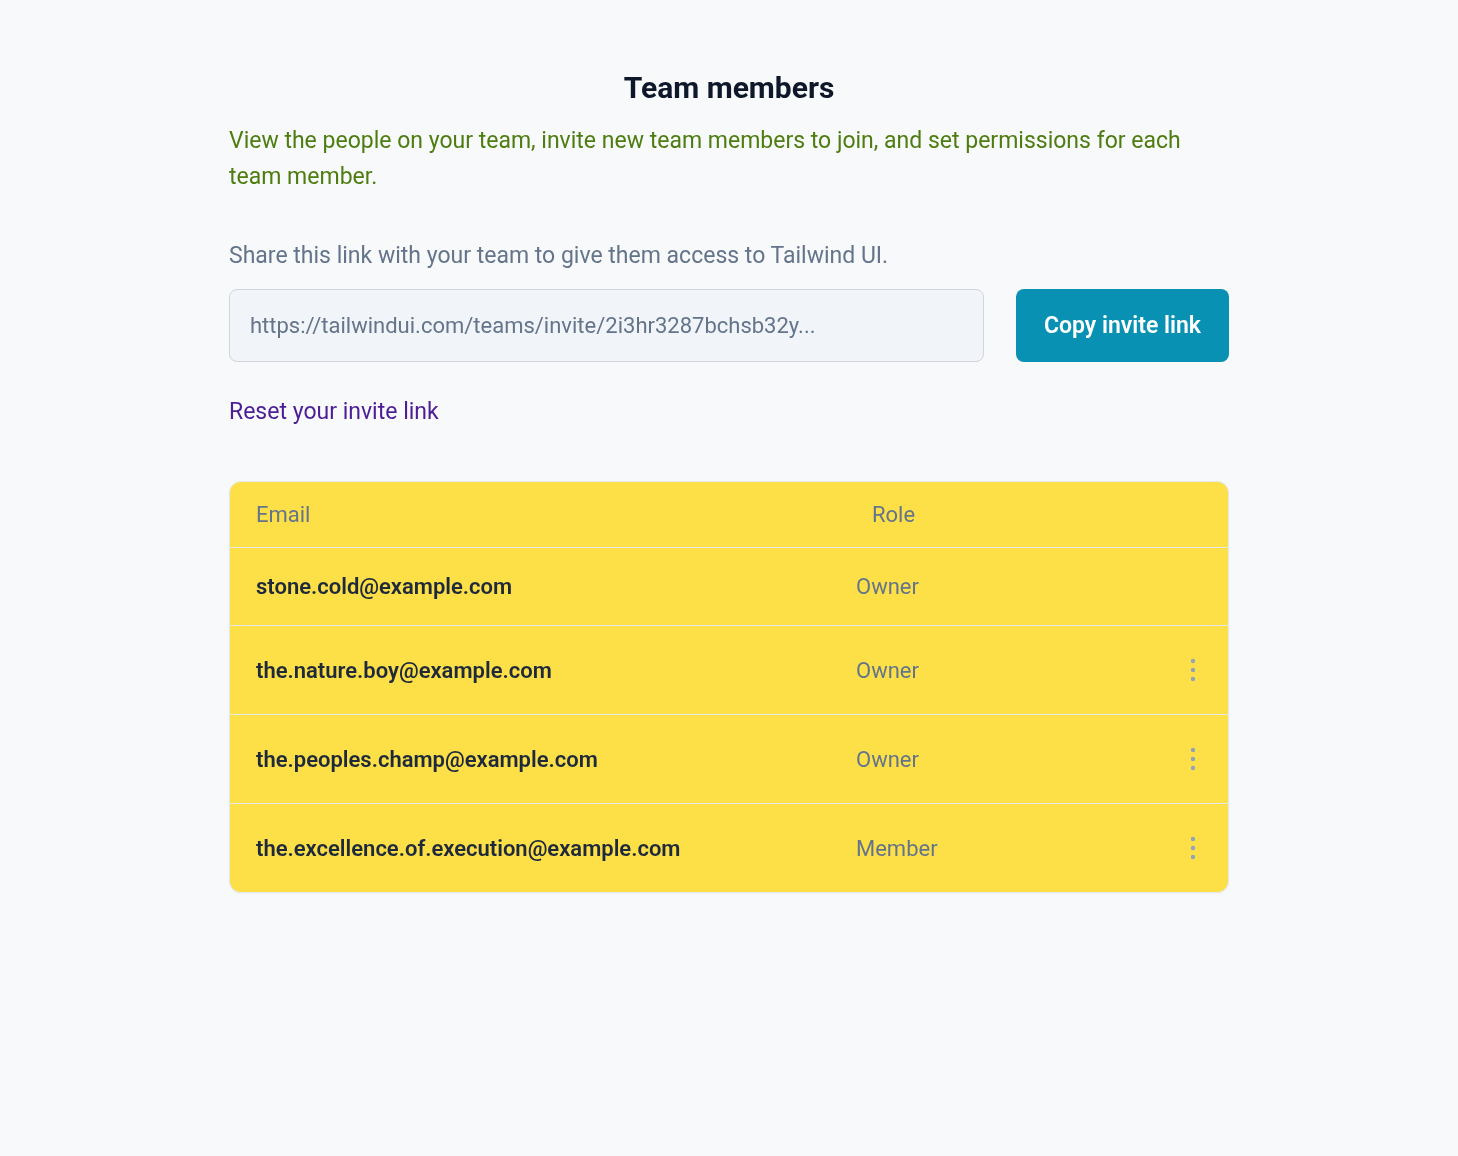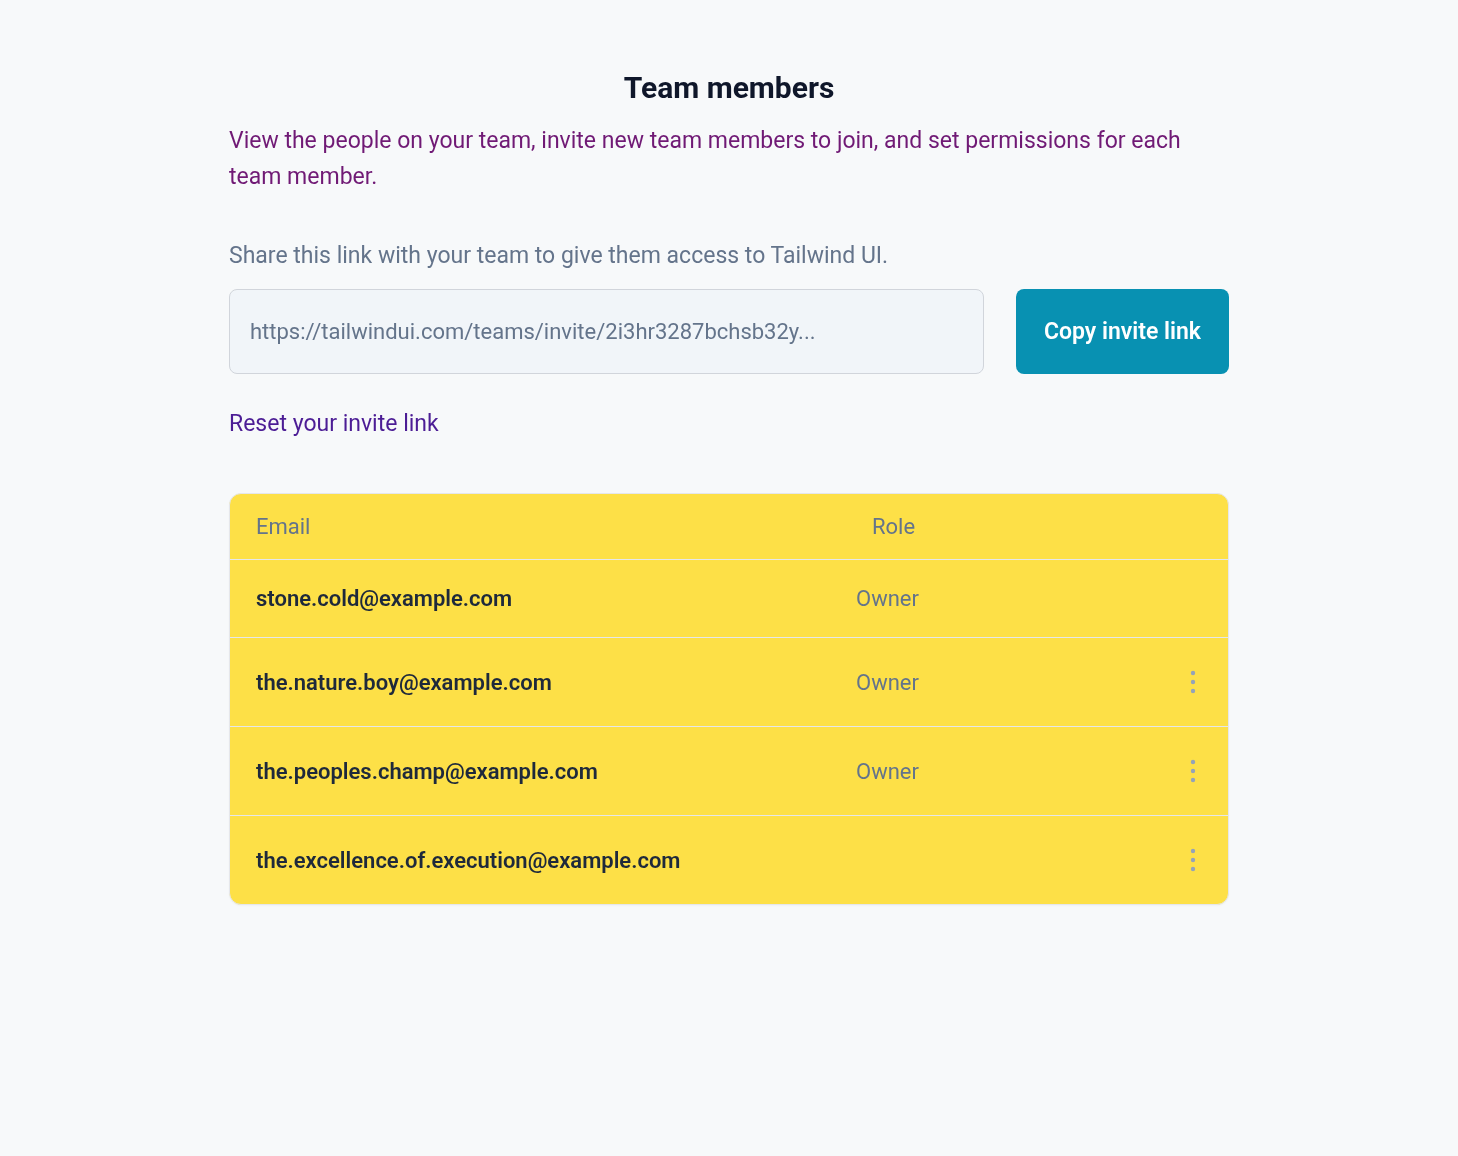--- a/index.html
+++ b/index.html
@@ -19,21 +19,21 @@
       margin: 0 auto;
     }
     .page-title {
       font-size: 30px;
       font-weight: 700;
       color: #0f172a;
       margin-bottom: 18px;
       text-align: center;
     }
     .description {
-      color: #701a75;
+      color: #4d7c0f;
       font-size: 23px;
       line-height: 1.55;
       margin-bottom: 48px;
     }
     .share-label {
       color: #64748b;
       font-size: 23px;
       margin-bottom: 20px;
     }
     .invite-row {
@@ -55,21 +55,21 @@
       min-width: 0;
       overflow: hidden;
       text-overflow: ellipsis;
       white-space: nowrap;
     }
     .copy-btn {
       background: #0891b2;
       color: #fff;
       border: none;
       border-radius: 8px;
-      padding: 29px 28px;
+      padding: 23px 28px;
       font-size: 23px;
       font-weight: 600;
       cursor: pointer;
       font-family: inherit;
       white-space: nowrap;
     }
     .reset-link {
       color: #4c1d95;
       font-size: 23px;
       text-decoration: none;
@@ -189,20 +189,21 @@
               <svg viewBox="0 0 6 24">
                 <circle cx="3" cy="3" r="2.2"></circle>
                 <circle cx="3" cy="12" r="2.2"></circle>
                 <circle cx="3" cy="21" r="2.2"></circle>
               </svg>
             </button>
           </div>
         </div>
         <div class="table-row">
           <div class="col-email">the.excellence.of.execution@example.com</div>
+          <div class="col-role">Member</div>
           <div class="col-actions">
             <button class="dots-btn">
               <svg viewBox="0 0 6 24">
                 <circle cx="3" cy="3" r="2.2"></circle>
                 <circle cx="3" cy="12" r="2.2"></circle>
                 <circle cx="3" cy="21" r="2.2"></circle>
               </svg>
             </button>
           </div>
         </div>

